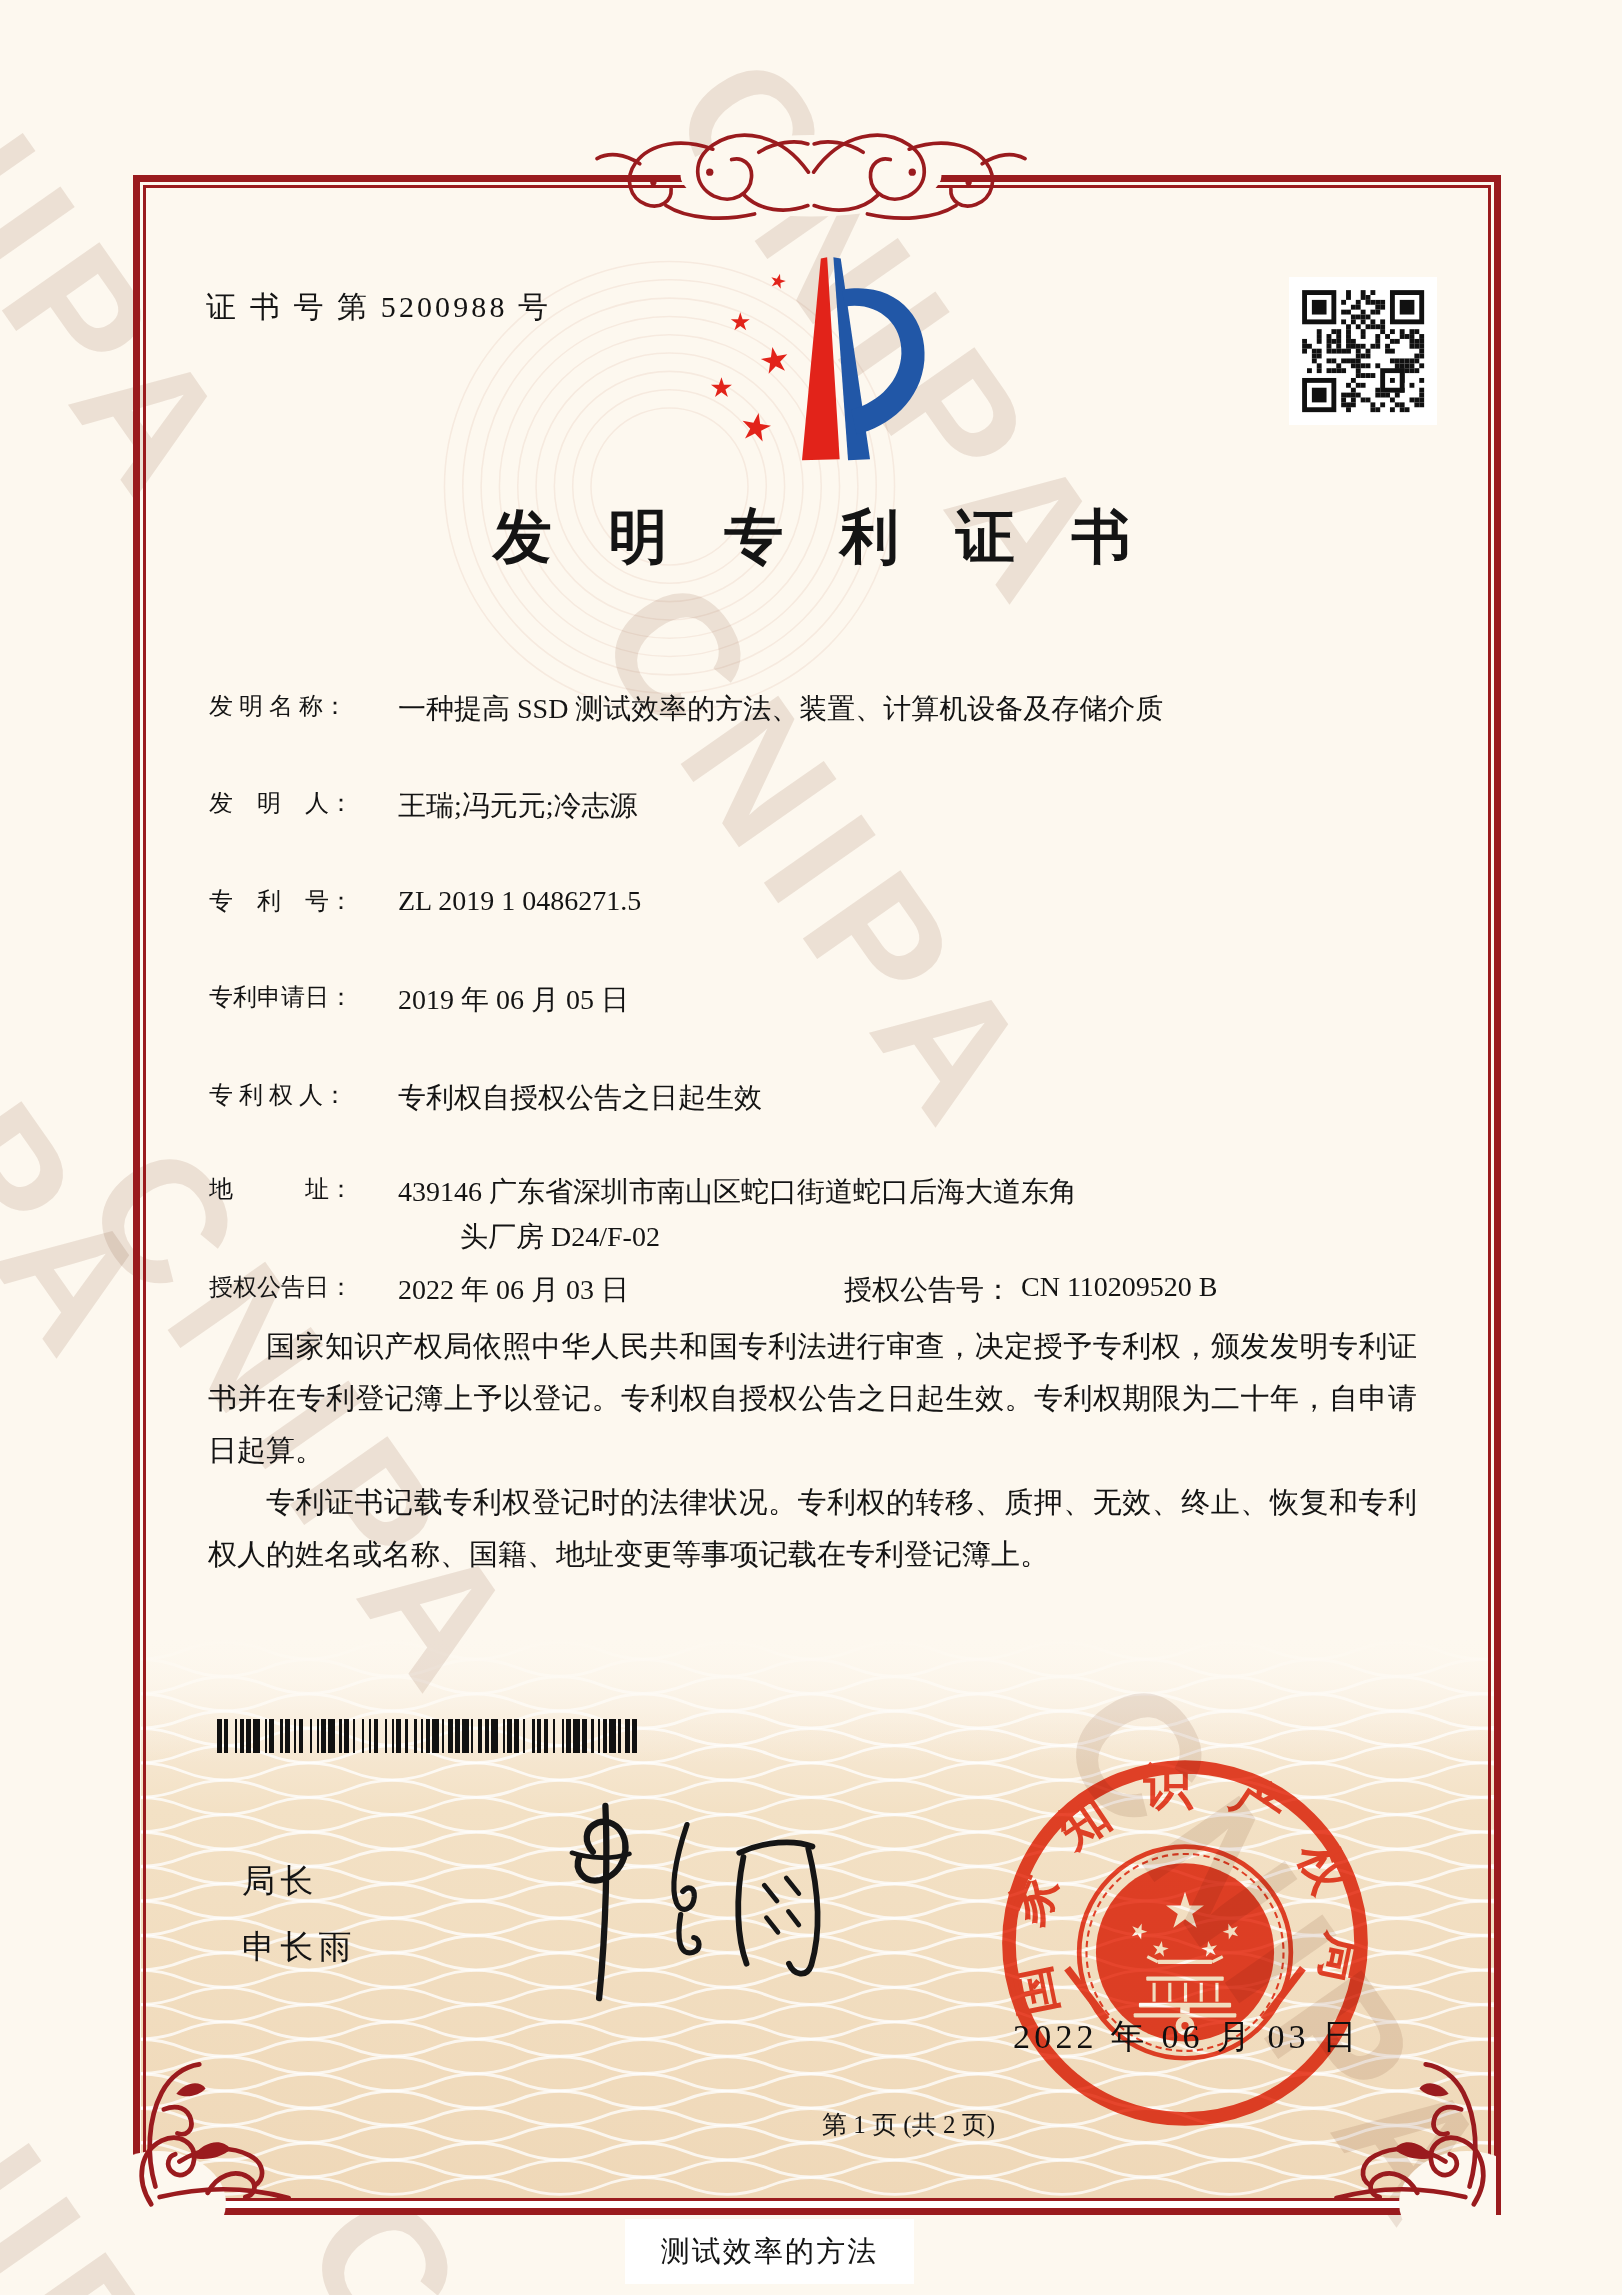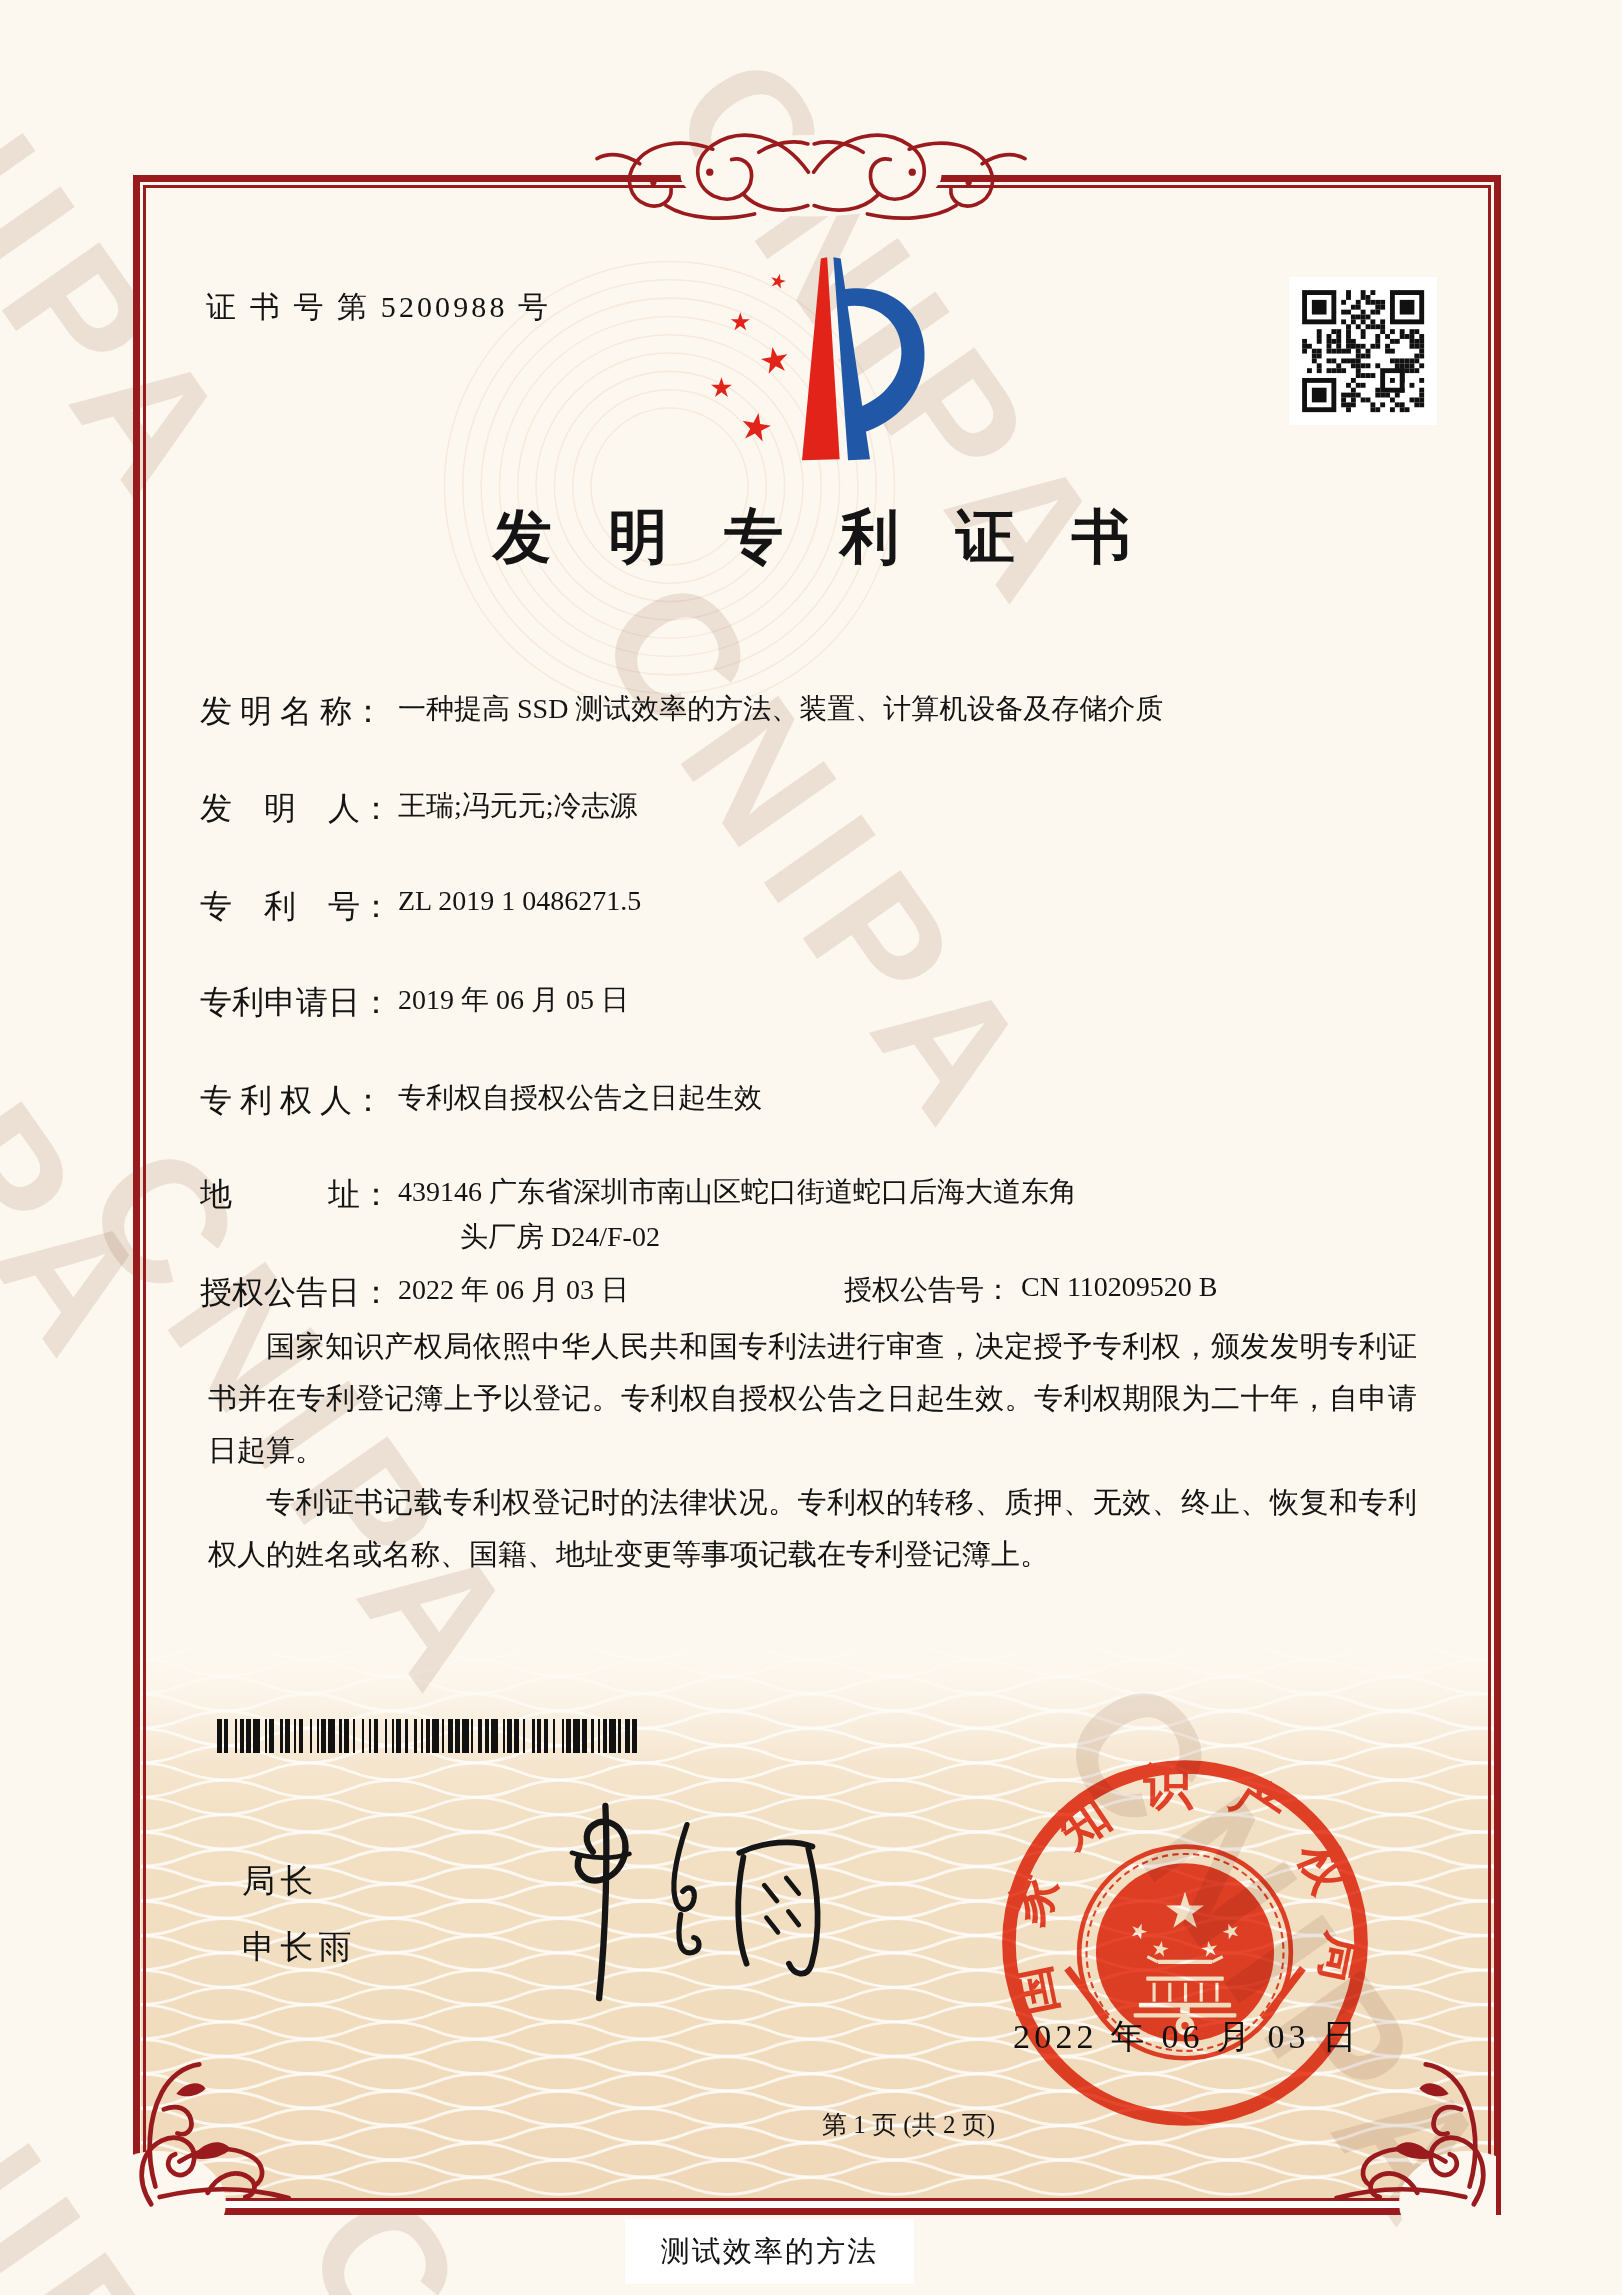--- a/index.html
+++ b/index.html
@@ -47,21 +47,21 @@
     border:3.1px solid #9a1b1e;box-sizing:border-box;z-index:4;pointer-events:none;
   }
   .ornament{position:absolute;z-index:5;pointer-events:none;}
   
   .content{position:absolute;z-index:6;}
   .cert-no{left:206px;top:287px;font-size:30px;letter-spacing:3.1px;}
   .title{
     left:0;top:498px;width:1623px;text-align:center;
     font-size:59px;font-weight:bold;letter-spacing:21px;padding-left:21px;box-sizing:border-box;
   }
-  .row-label{left:200px;font-size:32px;font-family:Liberation Serif, serif;}
+  .row-label{left:209px;font-size:24px;font-family:Liberation Serif, serif;}
   .row-value{left:398px;font-size:28px;}
   .paras{left:208px;top:1320px;width:1209px;font-size:29px;line-height:52px;text-align:justify;}
   .paras p{margin:0;text-indent:58px;}
   .barcode{left:217px;top:1719px;width:444px;height:34px;overflow:hidden;white-space:nowrap;font-size:0;z-index:6;}
   .barcode .b{display:inline-block;height:34px;background:#111;}
   .barcode .s{display:inline-block;height:34px;}
   .gov-label{
     font-family:"Liberation Sans","DejaVu Sans",sans-serif;
     font-weight:500;font-size:33px;letter-spacing:5.2px;
   }

